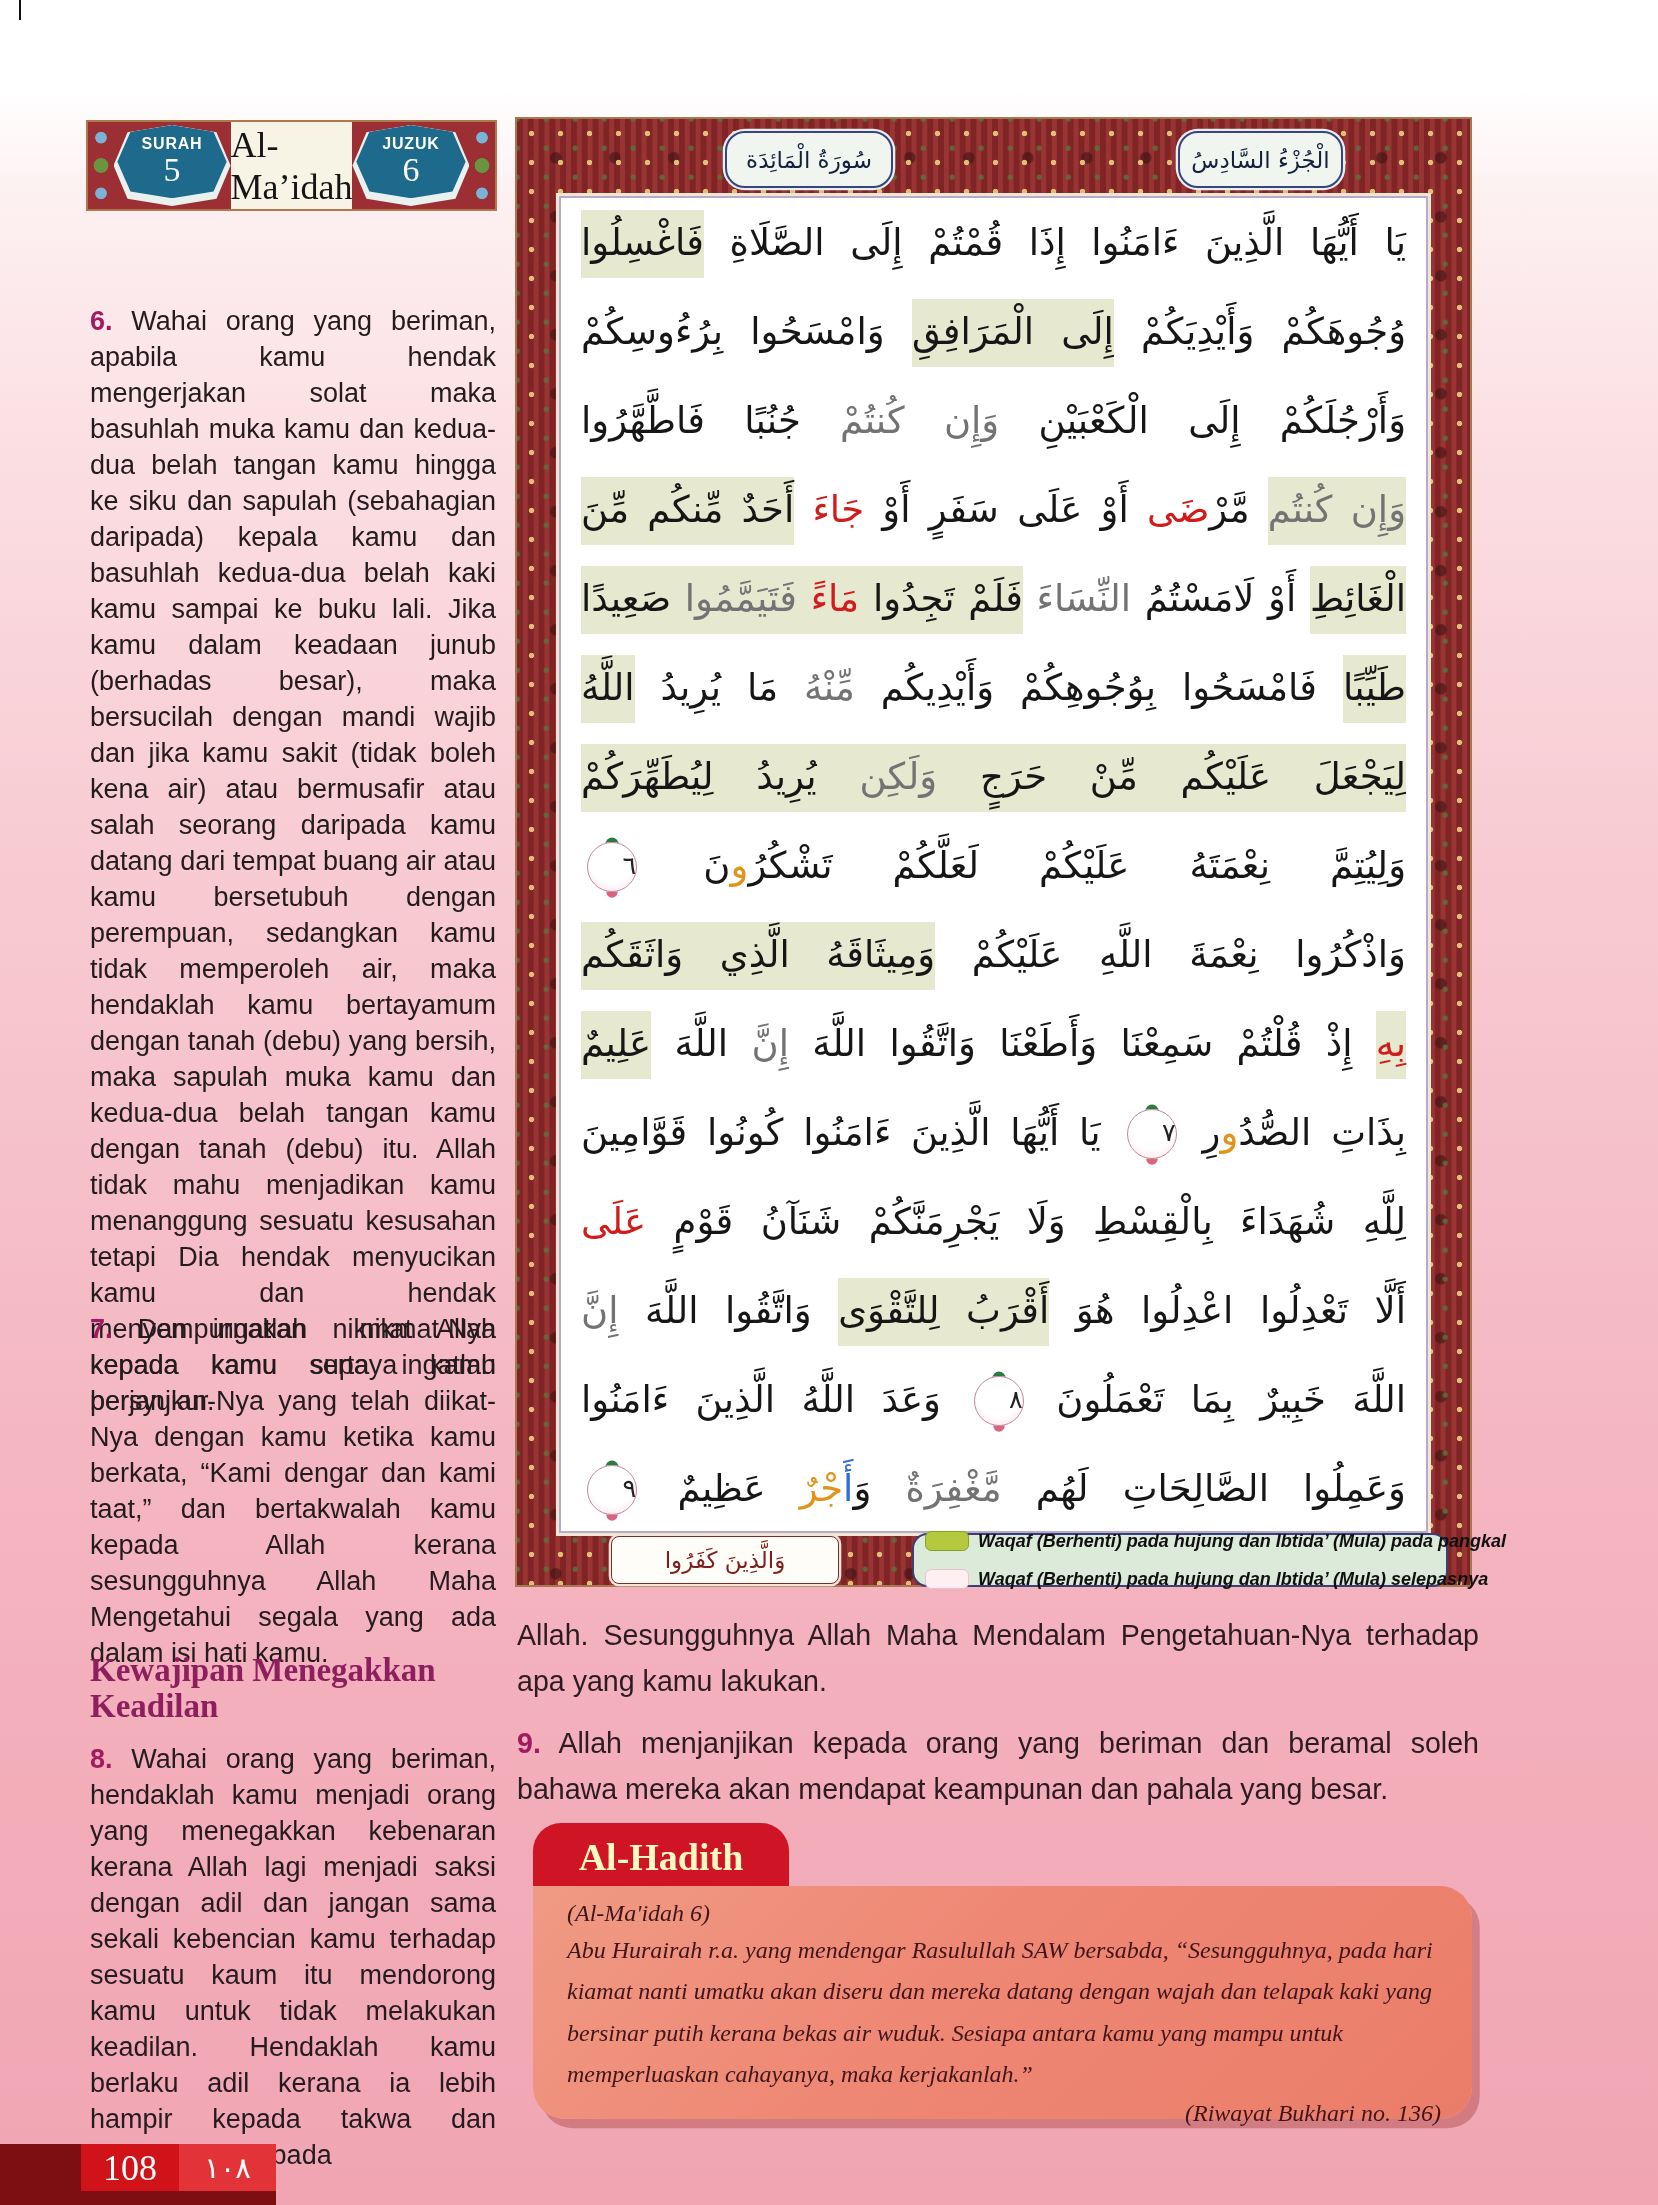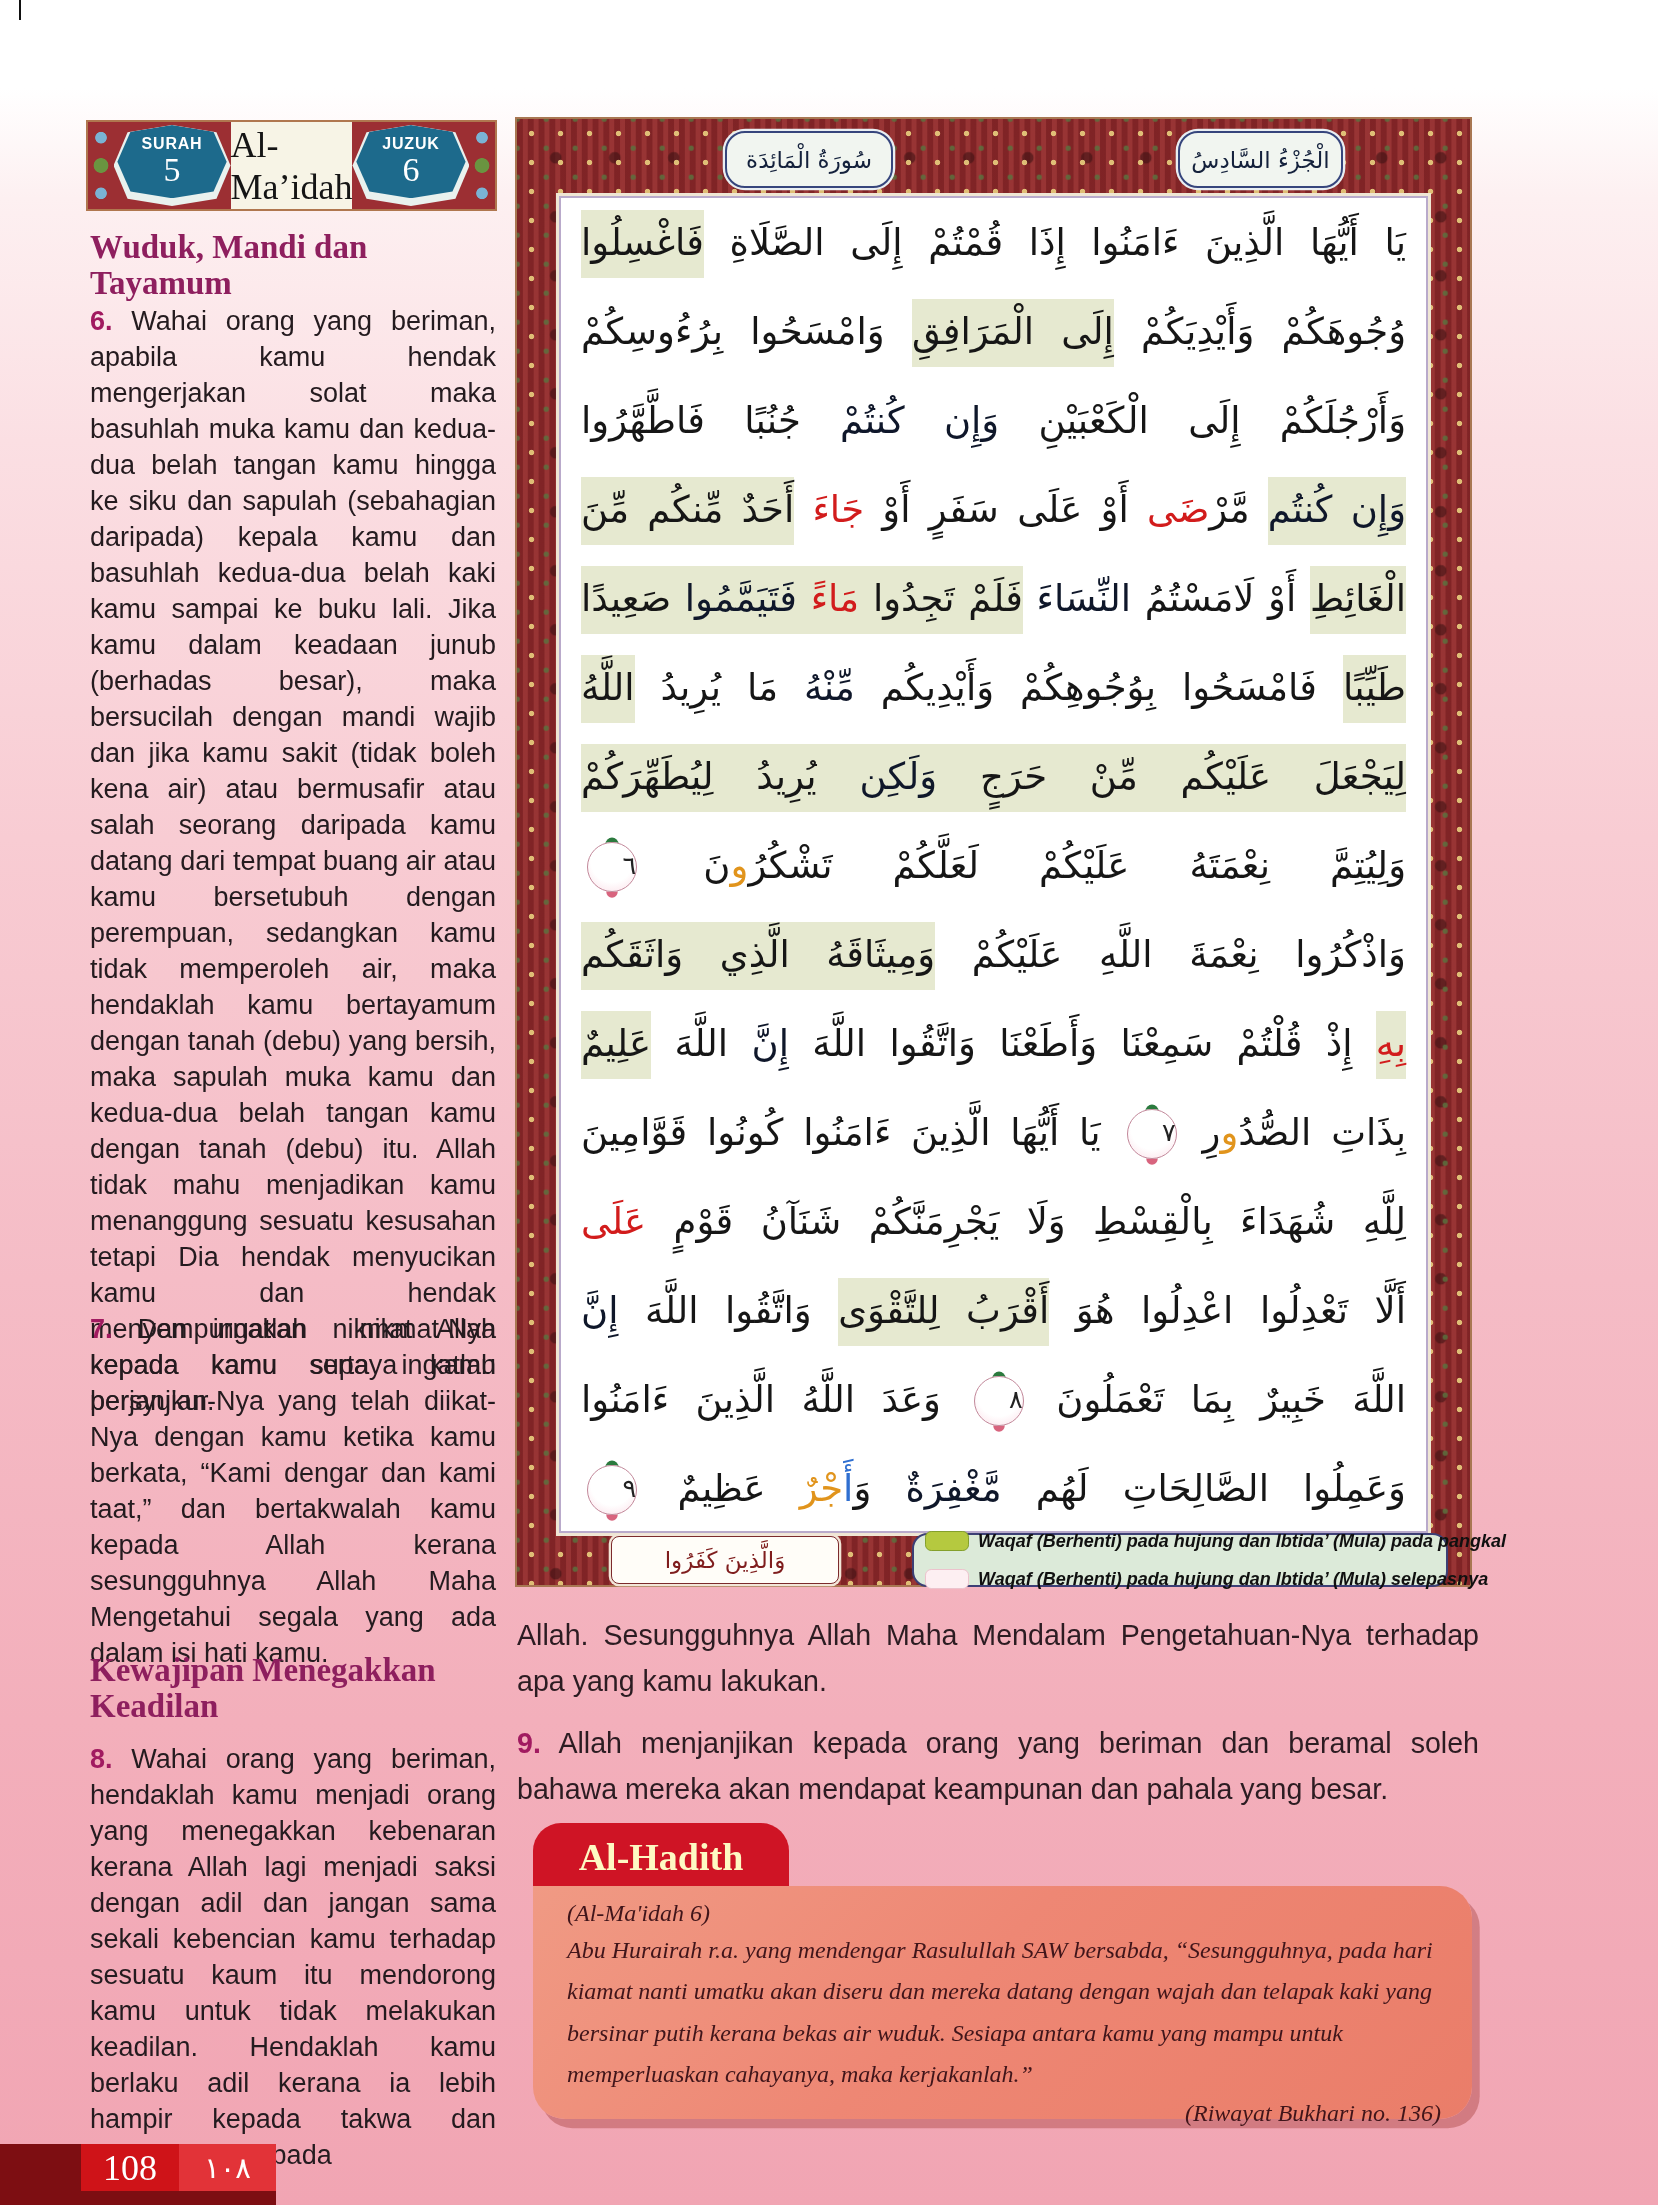--- a/index.html
+++ b/index.html
@@ -44,21 +44,21 @@
       repeating-linear-gradient(90deg, rgba(116,28,30,.55) 0 5.4px, rgba(170,66,62,.35) 5.4px 10.8px);
     background-size:29px 29px,29px 29px,59px 59px,21.6px 21.6px;
     background-position:0 0,14.7px 14.7px,9.3px 9.3px,0 0;}
   .qinner{position:absolute;left:42px;top:77px;width:869px;height:1337px;box-sizing:border-box;
     background:#fff;border:2.3px solid #b9aacb;outline:3.9px solid #efe6d4;}
   .qlines{position:absolute;inset:0;padding:1.5px 20px;direction:rtl;
     font-family:"DejaVu Sans",sans-serif;color:#161616;}
   .qline{height:89px;line-height:86px;font-size:37px;white-space:nowrap;
     text-align:justify;text-align-last:justify;}
   .c-hl{background:#e6e9d0;padding:10.8px 0 14px;}
-  .c-g{color:#0f172a;}
+  .c-g{color:#737373;}
   .c-r{color:#d21c1c;}
   .c-o{color:#e1941c;}
   .c-b{color:#2f6fd0;}
   .vmark{display:inline-block;width:48px;height:48px;line-height:45px;text-align:center;vertical-align:middle;
     background:radial-gradient(circle at 50% 38%, #ffffff 0 55%, #fbdde6 100%);
     border:1.5px solid #c2889a;border-radius:50%;font-size:25.5px;color:#222;margin:0 6.2px;
     box-shadow:0 -23px 0 -18.5px #2b7a3e, 0 25px 0 -19.3px #d8647e;}
 
   .cartouche{position:absolute;top:12.4px;height:57px;box-sizing:border-box;background:#f1f5f0;
     border:2.3px solid #36457c;border-radius:20px;box-shadow:0 0 0 2.3px #e9eef2;
@@ -126,23 +126,20 @@
     </div>
     <div class="shield-wrap">
       <div class="shield">
         <span class="slabel">JUZUK</span>
         <span class="snum">6</span>
       </div>
     </div>
     <div class="flank"></div>
   </div>
 
-  <div class="leftcol" style="top:230px;">
-    <div class="mhead">Wuduk, Mandi dan Tayamum</div>
-  </div>
   <div class="leftcol" style="top:303px;">
     <p class="mpara"><span class="pnum">6.</span> <span>Wahai orang yang beriman, apabila kamu hendak mengerjakan solat maka basuhlah muka kamu dan kedua-dua belah tangan kamu hingga ke siku dan sapulah (sebahagian daripada) kepala kamu dan basuhlah kedua-dua belah kaki kamu sampai ke buku lali. Jika kamu dalam keadaan junub (berhadas besar), maka bersucilah dengan mandi wajib dan jika kamu sakit (tidak boleh kena air) atau bermusafir atau salah seorang daripada kamu datang dari tempat buang air atau kamu bersetubuh dengan perempuan, sedangkan kamu tidak memperoleh air, maka hendaklah kamu bertayamum dengan tanah (debu) yang bersih, maka sapulah muka kamu dan kedua-dua belah tangan kamu dengan tanah (debu) itu. Allah tidak mahu menjadikan kamu menanggung sesuatu kesusahan tetapi Dia hendak menyucikan kamu dan hendak menyempurnakan nikmat-Nya kepada kamu supaya kamu bersyukur.</span></p>
   </div>
   <div class="leftcol" style="top:1311px;">
     <p class="mpara"><span class="pnum">7.</span> <span>Dan ingatlah nikmat Allah kepada kamu serta ingatlah perjanjian-Nya yang telah diikat-Nya dengan kamu ketika kamu berkata, “Kami dengar dan kami taat,” dan bertakwalah kamu kepada Allah kerana sesungguhnya Allah Maha Mengetahui segala yang ada dalam isi hati kamu.</span></p>
   </div>
   <div class="leftcol" style="top:1653px;">
     <div class="mhead">Kewajipan Menegakkan Keadilan</div>
   </div>
   <div class="leftcol" style="top:1741px;">

